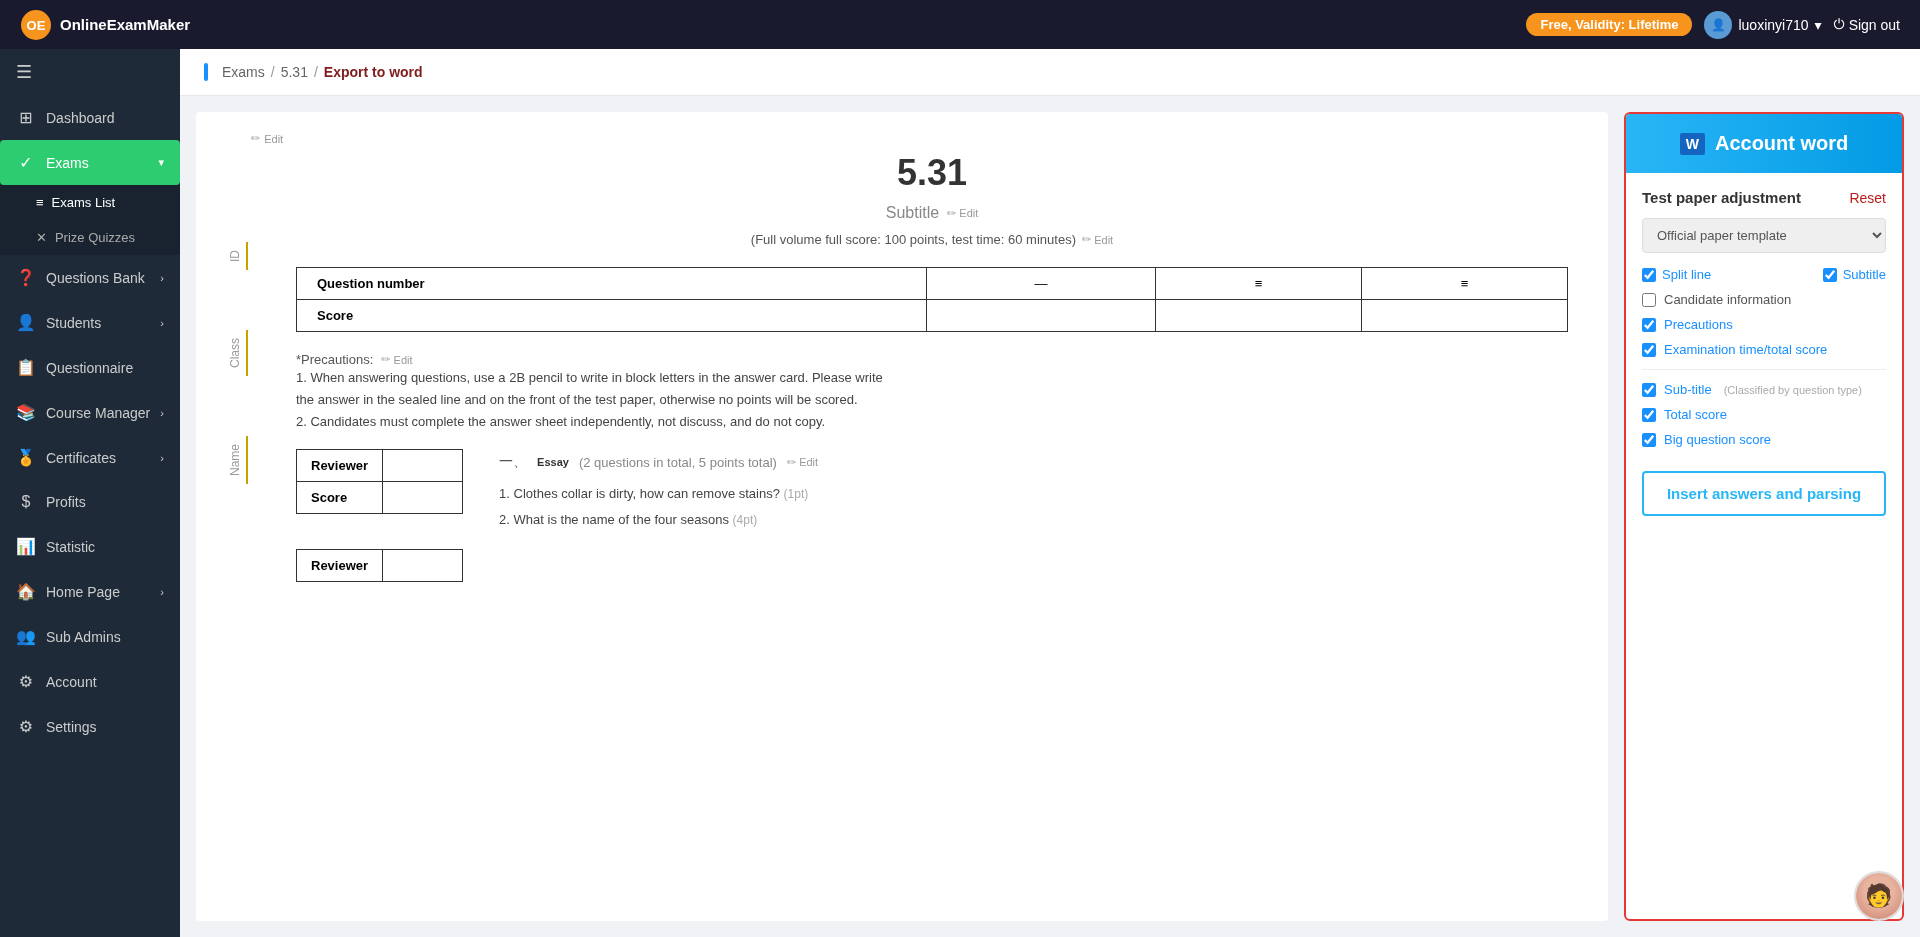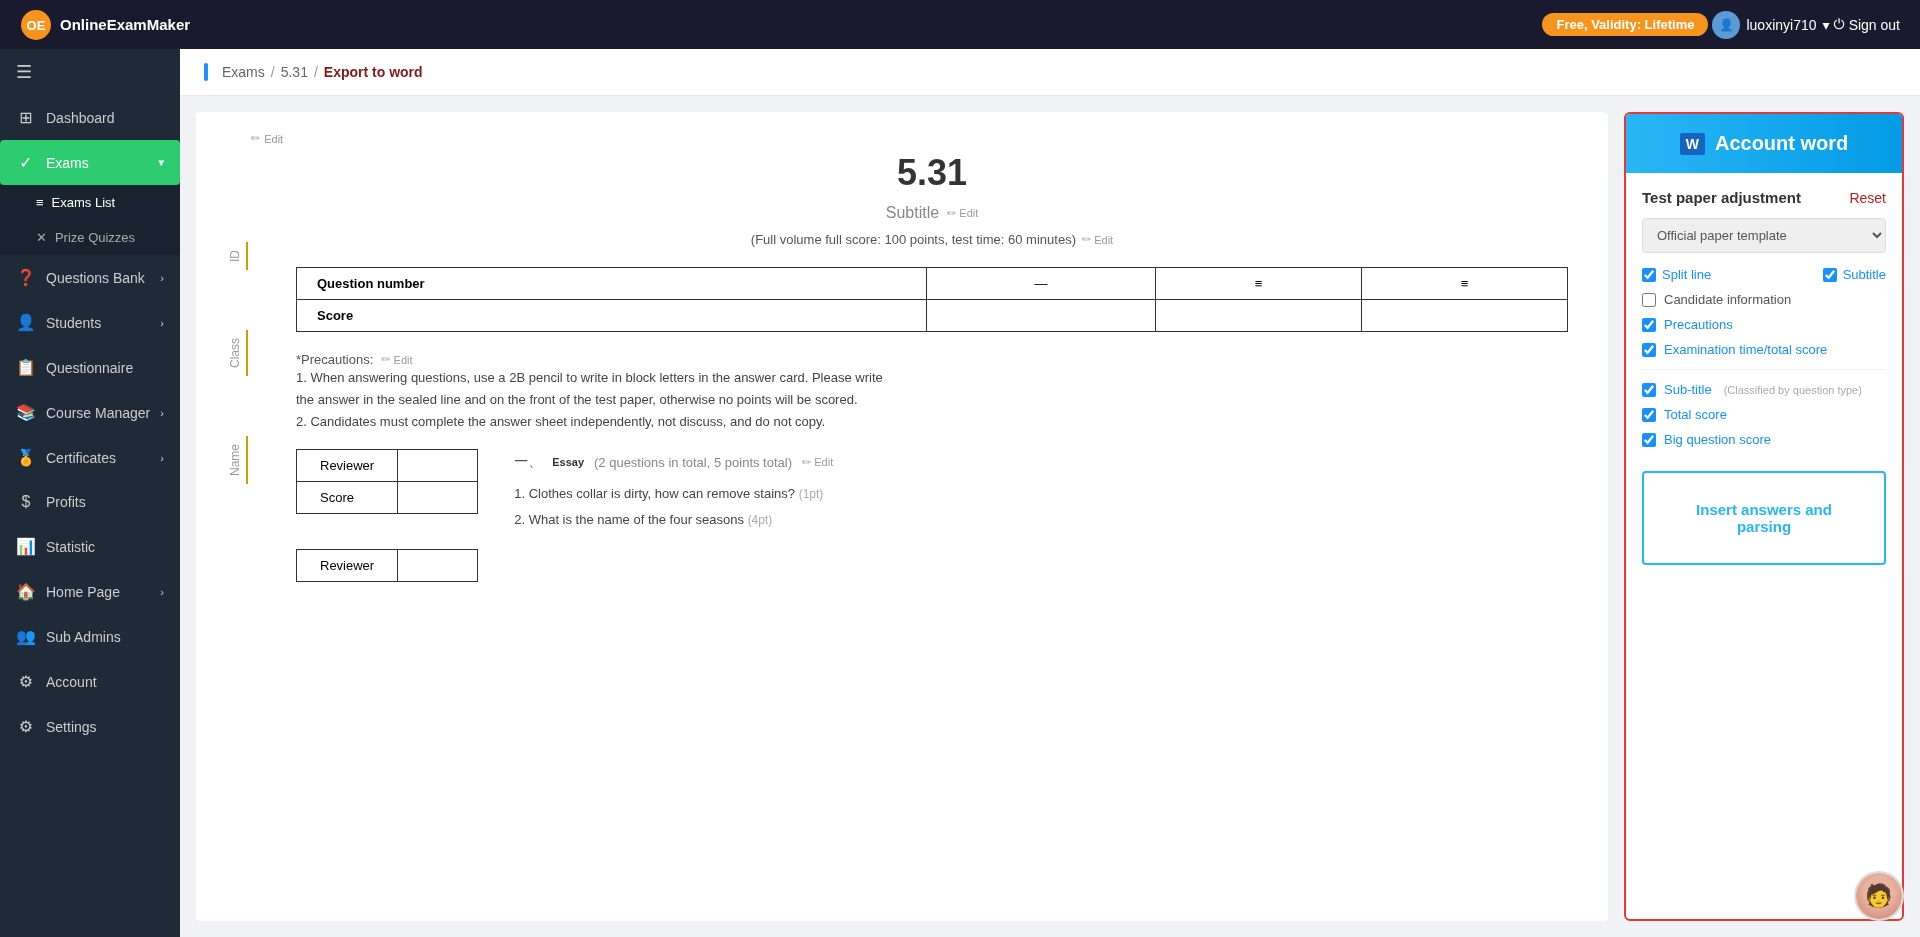--- a/index.html
+++ b/index.html
@@ -24,21 +24,21 @@
       font-weight: bold;
       font-size: 15px;
     }
     .logo-icon {
       width: 32px;
       height: 32px;
     }
     .topbar-right {
       display: flex;
       align-items: center;
-      gap: 4px;
+      gap: 12px;
     }
     .free-badge {
       background: #f7941d;
       color: white;
       border-radius: 20px;
       padding: 4px 14px;
       font-size: 13px;
       font-weight: 600;
     }
     .user-info {
@@ -255,22 +255,22 @@
       color: #444;
       line-height: 1.7;
     }
     .reviewer-table {
       border-collapse: collapse;
       margin-right: 20px;
       font-size: 13px;
     }
     .reviewer-table td {
       border: 1px solid #333;
-      padding: 8px 23px;
-      font-weight: normal;
+      padding: 8px 14px;
+      font-weight: bold;
     }
     .section-header {
       display: flex;
       align-items: center;
       gap: 10px;
       margin-bottom: 10px;
       margin-top: 4px;
     }
     .section-num {
       color: #555;
@@ -394,21 +394,21 @@
       border-top: 1px solid #eee;
       margin: 12px 0;
     }
     .sub-title-note {
       font-size: 11px;
       color: #aaa;
       margin-left: 4px;
     }
     .insert-btn {
       width: 100%;
-      padding: 28px;
+      padding: 12px;
       border: 2px solid #29b6f6;
       background: white;
       color: #29b6f6;
       font-size: 15px;
       font-weight: 600;
       cursor: pointer;
       border-radius: 4px;
       margin-top: 14px;
     }
 

